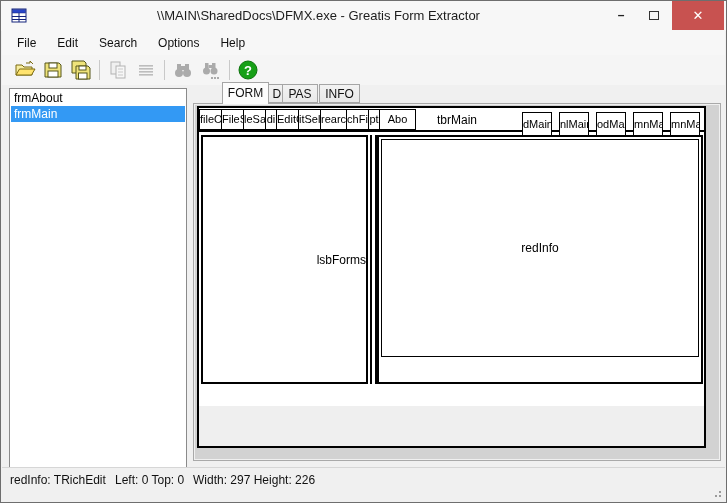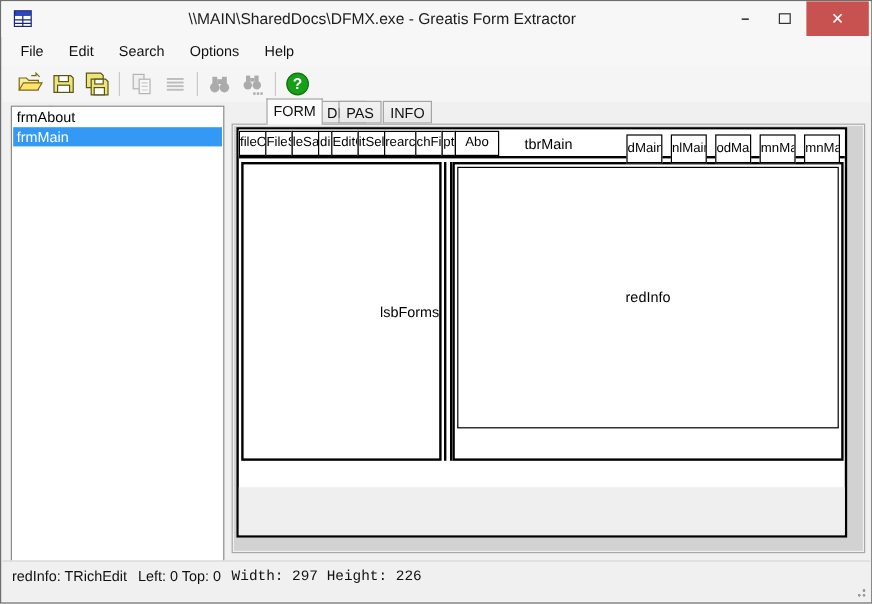--- a/index.html
+++ b/index.html
@@ -47,21 +47,21 @@
   .p-listbox { position:absolute; left:2px; top:27px; width:167px; height:249px; border:2px solid #000; background:#fff; display:flex; align-items:center; justify-content:flex-end; font-size:12px; }
   .p-splitter { position:absolute; left:171px; top:27px; width:7px; height:249px; border-left:2px solid #000; border-right:2px solid #000; background:#fff; }
   .p-rightpanel { position:absolute; left:178px; top:27px; right:1px; height:249px; border:2px solid #000; background:#fff; }
   .p-richedit { position:absolute; left:2px; top:2px; right:2px; height:218px; border:1px solid #000; display:flex; align-items:center; justify-content:center; font-size:12px; }
   .p-statusbar { position:absolute; left:0; right:0; top:279px; height:18px; border:1px solid #000; background:#fff; text-align:center; font-size:11px; line-height:16px; }
   .p-bottom { position:absolute; left:0; right:0; top:298px; bottom:0; background:#efefef; }
 
   
   .statusbar { position:absolute; left:1px; right:1px; bottom:1px; height:34px; background:#f0f0f0; border-top:1px solid #d6d6d6; font-size:12px; color:#111; }
   .sb-seg { position:absolute; top:5px; white-space:nowrap; }
-  .sb-seg1 { left:8px; } .sb-seg2 { left:113px; } .sb-seg3 { left:191px;font-family:Liberation Mono, monospace; }
+  .sb-seg1 { left:8px; } .sb-seg2 { left:113px; } .sb-seg3 { left:191px; }
   .grip { position:absolute; right:3px; bottom:3px; width:10px; height:10px;
           background:
             radial-gradient(circle at 8px 8px, #9b9b9b 1px, transparent 1.4px),
             radial-gradient(circle at 8px 4px, #9b9b9b 1px, transparent 1.4px),
             radial-gradient(circle at 4px 8px, #9b9b9b 1px, transparent 1.4px); }
 </style>
 </head>
 <body>
 
 <div class="window">

